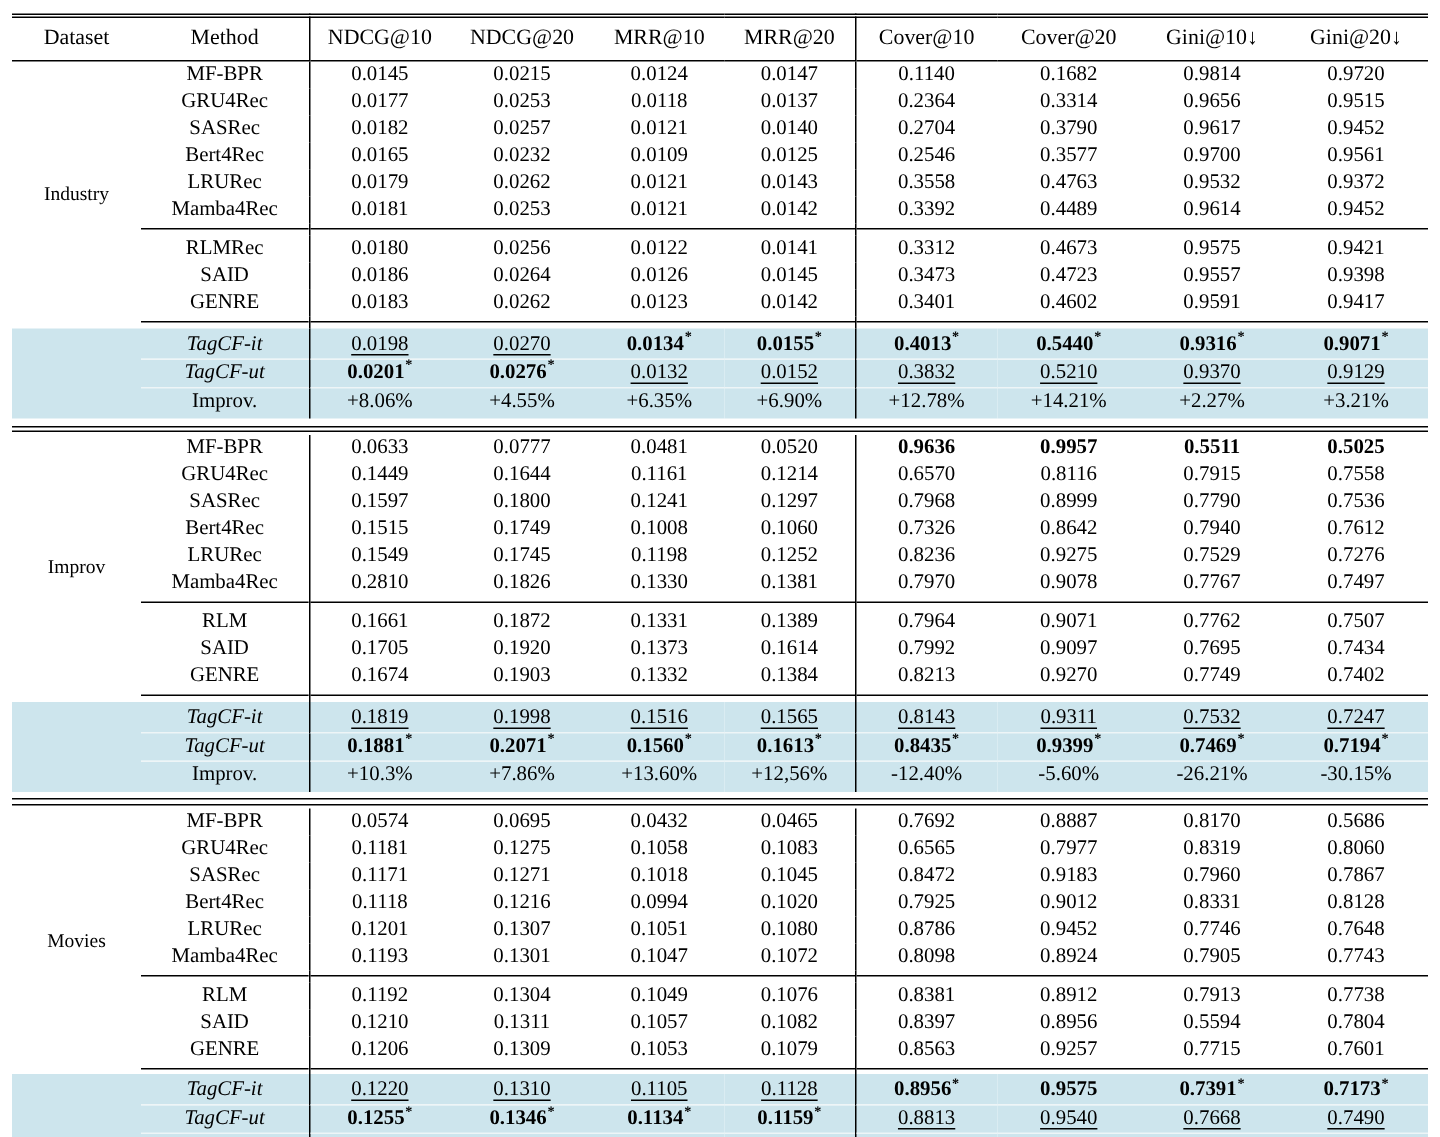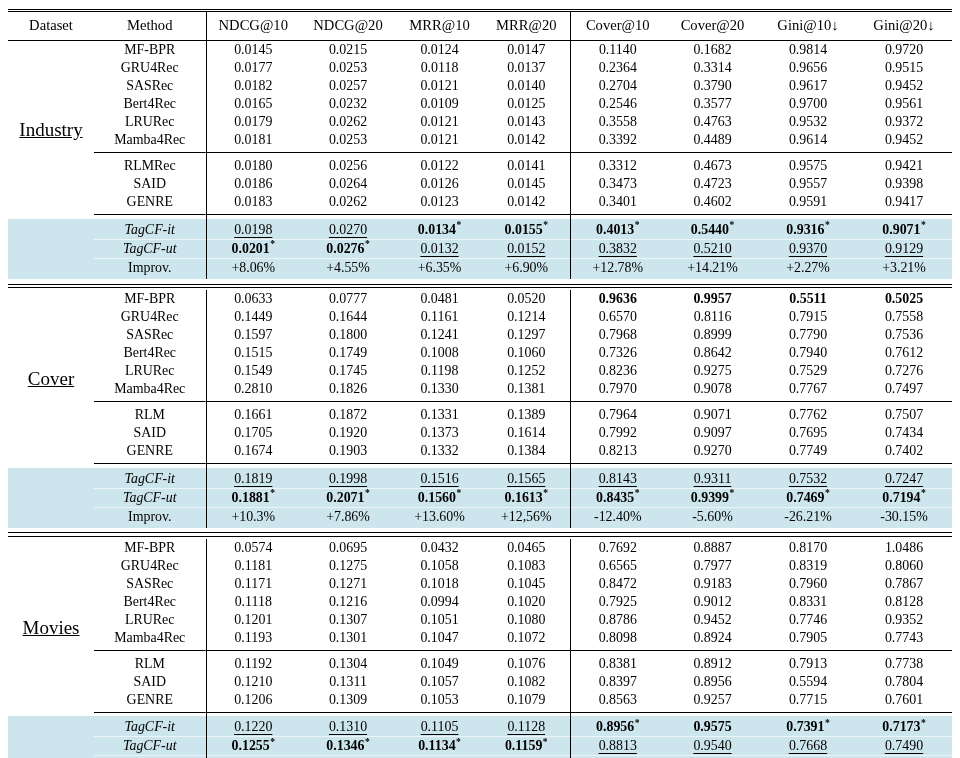--- a/index.html
+++ b/index.html
@@ -27,21 +27,21 @@
     white-space: nowrap;
   }
   td {
     text-align: center;
     font-size: 13.9px;
     line-height: 1.15;
     padding: 1px 2px;
     white-space: nowrap;
   }
   .vl { border-left: 1.2px solid #000; }
-  td.dataset { font-size: 19px; vertical-align: middle; text-decoration: underline; }
+  td.dataset { font-size: 13px; vertical-align: middle; }
   .it { font-style: italic; }
   .b { font-weight: 700; margin-top: 41px; }
   .u { text-decoration: underline; text-underline-offset: 2.5px; text-decoration-thickness: 1px; text-decoration-skip-ink: none; }
   sup.star { font-size: 9.5px; font-weight: 700; line-height: 0; margin-left: 0.5px; }
   tr.sep td { height: 8px; padding: 0; }
   tr.sep td.seg { background: linear-gradient(#000,#000) center / 100% 1px no-repeat; }
   tr.bsep td { padding: 0; height: 11px; }
   tr.bsep .dbl { height: 4.5px; margin-top: 3px; border-top: 1.1px solid #000; border-bottom: 1.1px solid #000; }
   tr.hl td { background: var(--hl, #cde5ed); }
   tr.hl.first td { padding-top: 3px; }
@@ -223,21 +223,21 @@
           <td class=""><span class="">+14.21%</span></td>
           <td class=""><span class="">+2.27%</span></td>
           <td class=""><span class="">+3.21%</span></td>
         </tr>
         <tr class="bsep">
           <td colspan="10">
             <div class="dbl"></div>
           </td>
         </tr>
         <tr>
-          <td class="dataset" rowspan="11">Cover</td>
+          <td class="dataset" rowspan="11">Improv</td>
           <td class="method">MF-BPR</td>
           <td class="vl"><span class="">0.0633</span></td>
           <td class=""><span class="">0.0777</span></td>
           <td class=""><span class="">0.0481</span></td>
           <td class=""><span class="">0.0520</span></td>
           <td class="vl"><span class="b">0.9636</span></td>
           <td class=""><span class="b">0.9957</span></td>
           <td class=""><span class="b">0.5511</span></td>
           <td class=""><span class="b">0.5025</span></td>
         </tr>
@@ -381,21 +381,21 @@
         <tr>
           <td class="dataset" rowspan="11">Movies</td>
           <td class="method">MF-BPR</td>
           <td class="vl"><span class="">0.0574</span></td>
           <td class=""><span class="">0.0695</span></td>
           <td class=""><span class="">0.0432</span></td>
           <td class=""><span class="">0.0465</span></td>
           <td class="vl"><span class="">0.7692</span></td>
           <td class=""><span class="">0.8887</span></td>
           <td class=""><span class="">0.8170</span></td>
-          <td class=""><span class="">1.0486</span></td>
+          <td class=""><span class="">0.5686</span></td>
         </tr>
         <tr>
           <td class="method">GRU4Rec</td>
           <td class="vl"><span class="">0.1181</span></td>
           <td class=""><span class="">0.1275</span></td>
           <td class=""><span class="">0.1058</span></td>
           <td class=""><span class="">0.1083</span></td>
           <td class="vl"><span class="">0.6565</span></td>
           <td class=""><span class="">0.7977</span></td>
           <td class=""><span class="">0.8319</span></td>
@@ -425,21 +425,21 @@
         </tr>
         <tr>
           <td class="method">LRURec</td>
           <td class="vl"><span class="">0.1201</span></td>
           <td class=""><span class="">0.1307</span></td>
           <td class=""><span class="">0.1051</span></td>
           <td class=""><span class="">0.1080</span></td>
           <td class="vl"><span class="">0.8786</span></td>
           <td class=""><span class="">0.9452</span></td>
           <td class=""><span class="">0.7746</span></td>
-          <td class=""><span class="">0.9352</span></td>
+          <td class=""><span class="">0.7648</span></td>
         </tr>
         <tr>
           <td class="method">Mamba4Rec</td>
           <td class="vl"><span class="">0.1193</span></td>
           <td class=""><span class="">0.1301</span></td>
           <td class=""><span class="">0.1047</span></td>
           <td class=""><span class="">0.1072</span></td>
           <td class="vl"><span class="">0.8098</span></td>
           <td class=""><span class="">0.8924</span></td>
           <td class=""><span class="">0.7905</span></td>

